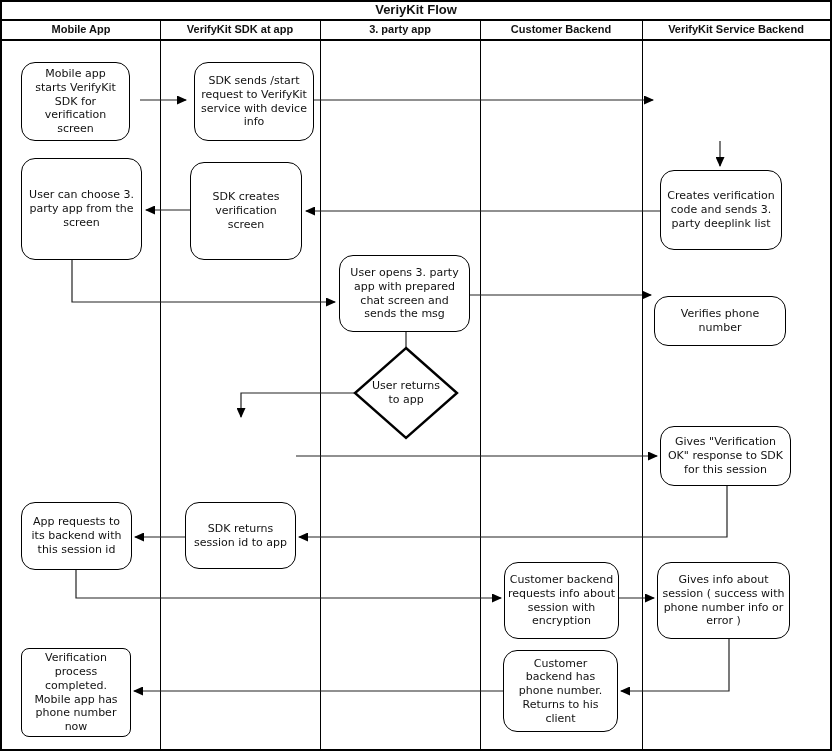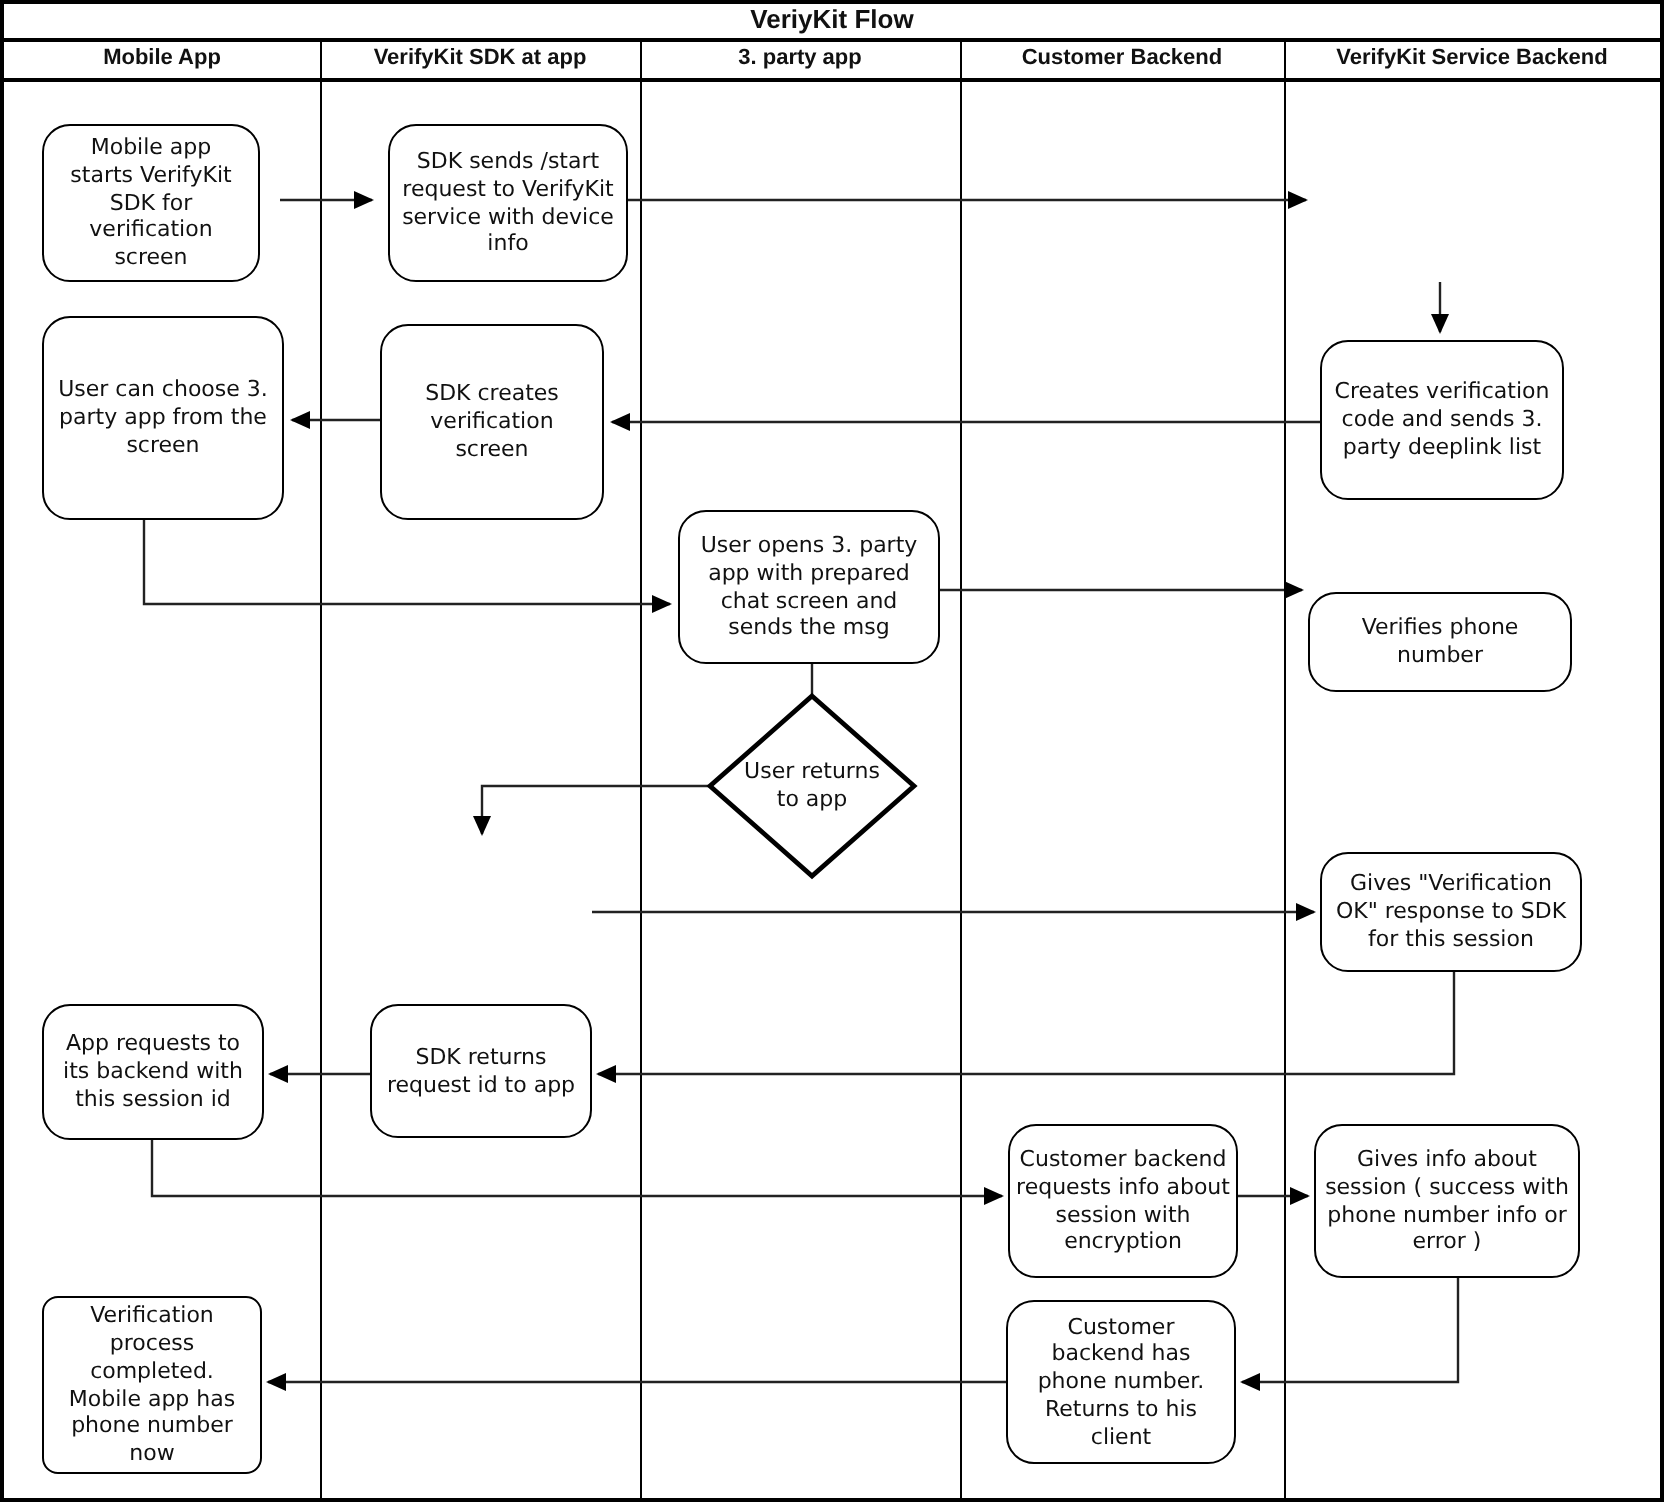--- a/index.html
+++ b/index.html
@@ -98,21 +98,21 @@
   </svg>
 
   <div class="node" style="left:21px;top:62px;width:109px;height:79px;padding:2px 7px;">Mobile app starts VerifyKit SDK for verification screen</div>
   <div class="node" style="left:194px;top:62px;width:120px;height:79px;">SDK sends /start request to VerifyKit service with device info</div>
   <div class="node" style="left:21px;top:158px;width:121px;height:102px;padding:2px 1px;">User can choose 3. party app from the screen</div>
   <div class="node" style="left:190px;top:162px;width:112px;height:98px;padding:2px 10px;">SDK creates verification screen</div>
   <div class="node" style="left:660px;top:170px;width:122px;height:80px;padding:2px 1px;">Creates verification code and sends 3. party deeplink list</div>
   <div class="node" style="left:339px;top:255px;width:131px;height:77px;padding:2px 3px;">User opens 3. party app with prepared chat screen and sends the msg</div>
   <div class="node" style="left:654px;top:276px;width:132px;height:50px;padding:2px 14px;margin-top:20px;">Verifies phone number</div>
   <div class="node" style="left:660px;top:426px;width:131px;height:60px;padding:2px 2px;">Gives "Verification OK" response to SDK for this session</div>
-  <div class="node" style="left:185px;top:502px;width:111px;height:67px;padding:2px 5px;">SDK returns request id to app</div>
+  <div class="node" style="left:185px;top:502px;width:111px;height:67px;padding:2px 5px;">SDK returns session id to app</div>
   <div class="node" style="left:21px;top:502px;width:111px;height:68px;padding:2px 8px;">App requests to its backend with this session id</div>
   <div class="node" style="left:504px;top:562px;width:115px;height:77px;padding:2px 2px;">Customer backend requests info about session with encryption</div>
   <div class="node" style="left:657px;top:562px;width:133px;height:77px;padding:2px 3px;">Gives info about session ( success with phone number info or error )</div>
   <div class="node" style="left:503px;top:650px;width:115px;height:82px;padding:2px 9px;">Customer backend has phone number. Returns to his client</div>
   <div class="node" style="left:21px;top:648px;width:110px;height:89px;padding:2px 12px;border-radius:8px;">Verification process completed. Mobile app has phone number now</div>
 
   <div class="decision-label" style="left:366px;top:371px;width:80px;height:44px;">User returns to app</div>
 
   <div class="outer-border"></div>
 </div>

